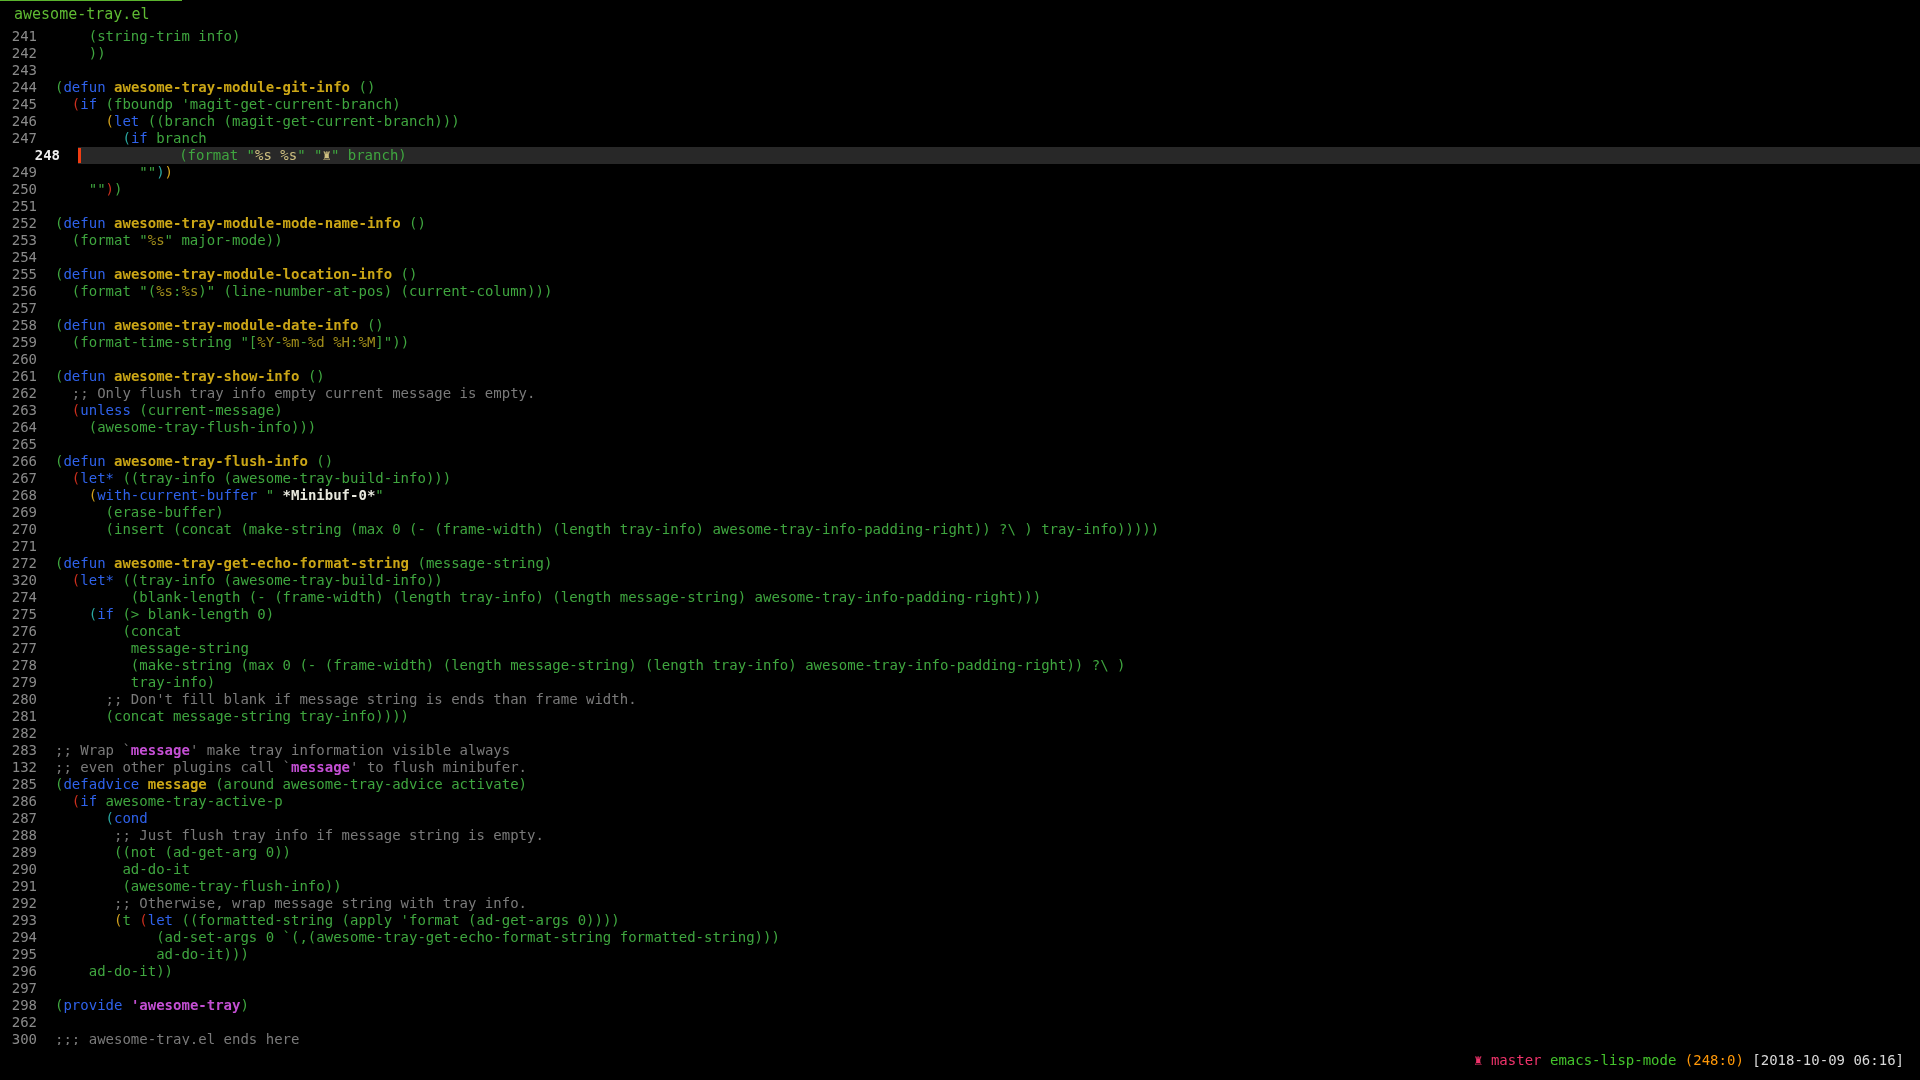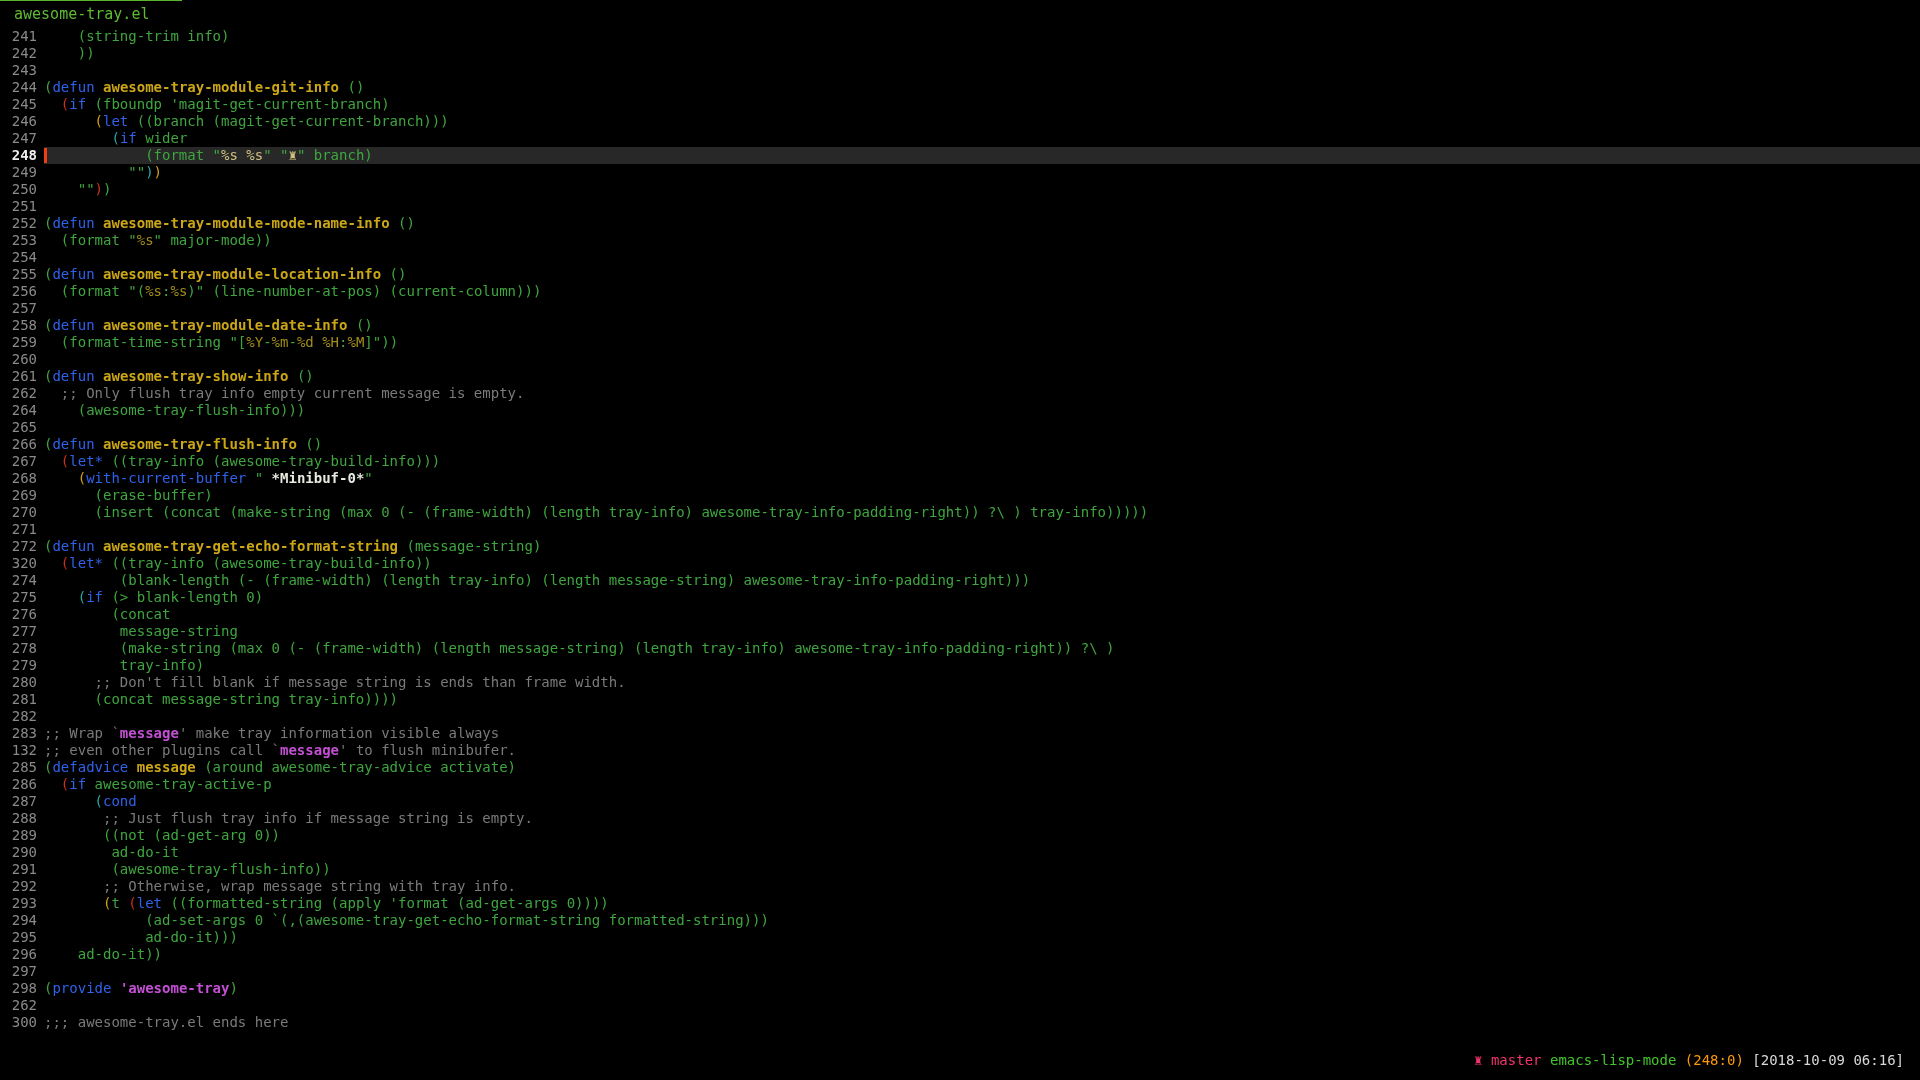--- a/index.html
+++ b/index.html
@@ -8,23 +8,23 @@
   .frame{position:absolute;inset:0;background:#5eead4;}
   
   .tabbar{height:28px;background:#000;}
   .tab{display:inline-block;border-top:1px solid #5bb32e;color:#5fbb33;
        padding:4px 33px 0 14px;height:23px;box-sizing:border-box;
        font-size:15px;white-space:pre;}
   
   .editor{position:absolute;top:28px;left:0;right:0;height:1020px;background:#000;}
   .line{display:flex;height:17px;line-height:17px;white-space:pre;}
   .ln{flex:0 0 37px;width:37px;text-align:right;color:#8a8a8a;}
-  .code{flex:1;margin-left:7px;position:relative;color:#3fa63f;}
+  .code{flex:1;margin-left:18px;position:relative;color:#3fa63f;}
   .line.hl .code{background:#282828;}
-  .line.hl .ln{color:#efefef;font-weight:bold;}
+  .line.hl .ln{color:#efefef;font-weight:bold;padding-left:23px;}
   .cursor{position:absolute;left:0;top:1px;height:15px;width:3px;background:#f03d12;}
   
   .tk-g{color:#3fa63f;}
   .tk-k{color:#2f62eb;}
   .tk-f{color:#cba616;font-weight:bold;}
   .tk-c{color:#7a7a7a;}
   .tk-m{color:#c44fd4;font-weight:bold;}
   .tk-r{color:#cc2f1e;}
   .tk-y{color:#d0a01c;}
   .tk-cy{color:#2aa7a0;}
@@ -46,36 +46,37 @@
     <span class="tab"><span>awesome-tray.el</span></span>
   </div>
 
   <div class="editor">
       <div class="line"><span class="ln">241</span><span class="code"><span class="tk-g">    (string-trim info)</span></span></div>
       <div class="line"><span class="ln">242</span><span class="code"><span class="tk-g">    ))</span></span></div>
       <div class="line"><span class="ln">243</span><span class="code"></span></div>
       <div class="line"><span class="ln">244</span><span class="code"><span class="tk-g">(</span><span class="tk-k">defun</span><span class="tk-g"> </span><span class="tk-f">awesome-tray-module-git-info</span><span class="tk-g"> ()</span></span></div>
       <div class="line"><span class="ln">245</span><span class="code"><span class="tk-g">  </span><span class="tk-r">(</span><span class="tk-k">if</span><span class="tk-g"> (fboundp 'magit-get-current-branch)</span></span></div>
       <div class="line"><span class="ln">246</span><span class="code"><span class="tk-g">      </span><span class="tk-y">(</span><span class="tk-k">let</span><span class="tk-g"> ((branch (magit-get-current-branch)))</span></span></div>
-      <div class="line"><span class="ln">247</span><span class="code"><span class="tk-g">        </span><span class="tk-cy">(</span><span class="tk-k">if</span><span class="tk-g"> wider</span></span></div>
+      <div class="line"><span class="ln">247</span><span class="code"><span class="tk-g">        </span><span class="tk-cy">(</span><span class="tk-k">if</span><span class="tk-g"> branch</span></span></div>
       <div class="line hl"><span class="ln">248</span><span class="code"><span class="cursor"></span><span class="tk-g">            (format "</span><span class="tk-kh">%s</span><span class="tk-g"> </span><span class="tk-kh">%s</span><span class="tk-g">" "</span><span class="tk-kh">♜</span><span class="tk-g">" branch)</span></span></div>
       <div class="line"><span class="ln">249</span><span class="code"><span class="tk-g">          ""</span><span class="tk-cy">)</span><span class="tk-y">)</span></span></div>
       <div class="line"><span class="ln">250</span><span class="code"><span class="tk-g">    ""</span><span class="tk-r">)</span><span class="tk-g">)</span></span></div>
       <div class="line"><span class="ln">251</span><span class="code"></span></div>
       <div class="line"><span class="ln">252</span><span class="code"><span class="tk-g">(</span><span class="tk-k">defun</span><span class="tk-g"> </span><span class="tk-f">awesome-tray-module-mode-name-info</span><span class="tk-g"> ()</span></span></div>
       <div class="line"><span class="ln">253</span><span class="code"><span class="tk-g">  (format "</span><span class="tk-o">%s</span><span class="tk-g">" major-mode))</span></span></div>
       <div class="line"><span class="ln">254</span><span class="code"></span></div>
       <div class="line"><span class="ln">255</span><span class="code"><span class="tk-g">(</span><span class="tk-k">defun</span><span class="tk-g"> </span><span class="tk-f">awesome-tray-module-location-info</span><span class="tk-g"> ()</span></span></div>
       <div class="line"><span class="ln">256</span><span class="code"><span class="tk-g">  (format "(</span><span class="tk-o">%s</span><span class="tk-g">:</span><span class="tk-o">%s</span><span class="tk-g">)" (line-number-at-pos) (current-column)))</span></span></div>
       <div class="line"><span class="ln">257</span><span class="code"></span></div>
       <div class="line"><span class="ln">258</span><span class="code"><span class="tk-g">(</span><span class="tk-k">defun</span><span class="tk-g"> </span><span class="tk-f">awesome-tray-module-date-info</span><span class="tk-g"> ()</span></span></div>
       <div class="line"><span class="ln">259</span><span class="code"><span class="tk-g">  (format-time-string "[</span><span class="tk-o">%Y</span><span class="tk-g">-</span><span class="tk-o">%m</span><span class="tk-g">-</span><span class="tk-o">%d</span><span class="tk-g"> </span><span class="tk-o">%H</span><span class="tk-g">:</span><span class="tk-o">%M</span><span class="tk-g">]"))</span></span></div>
       <div class="line"><span class="ln">260</span><span class="code"></span></div>
       <div class="line"><span class="ln">261</span><span class="code"><span class="tk-g">(</span><span class="tk-k">defun</span><span class="tk-g"> </span><span class="tk-f">awesome-tray-show-info</span><span class="tk-g"> ()</span></span></div>
       <div class="line"><span class="ln">262</span><span class="code"><span class="tk-c">  ;; Only flush tray info empty current message is empty.</span></span></div>
+      <div class="line"><span class="ln">263</span><span class="code"><span class="tk-g">  </span><span class="tk-r">(</span><span class="tk-k">unless</span><span class="tk-g"> (current-message)</span></span></div>
       <div class="line"><span class="ln">264</span><span class="code"><span class="tk-g">    (awesome-tray-flush-info)))</span></span></div>
       <div class="line"><span class="ln">265</span><span class="code"></span></div>
       <div class="line"><span class="ln">266</span><span class="code"><span class="tk-g">(</span><span class="tk-k">defun</span><span class="tk-g"> </span><span class="tk-f">awesome-tray-flush-info</span><span class="tk-g"> ()</span></span></div>
       <div class="line"><span class="ln">267</span><span class="code"><span class="tk-g">  </span><span class="tk-r">(</span><span class="tk-k">let*</span><span class="tk-g"> ((tray-info (awesome-tray-build-info)))</span></span></div>
       <div class="line"><span class="ln">268</span><span class="code"><span class="tk-g">    </span><span class="tk-y">(</span><span class="tk-k">with-current-buffer</span><span class="tk-g"> "</span><span class="tk-w"> *Minibuf-0*</span><span class="tk-g">"</span></span></div>
       <div class="line"><span class="ln">269</span><span class="code"><span class="tk-g">      (erase-buffer)</span></span></div>
       <div class="line"><span class="ln">270</span><span class="code"><span class="tk-g">      (insert (concat (make-string (max 0 (- (frame-width) (length tray-info) awesome-tray-info-padding-right)) ?\ ) tray-info)))))</span></span></div>
       <div class="line"><span class="ln">271</span><span class="code"></span></div>
       <div class="line"><span class="ln">272</span><span class="code"><span class="tk-g">(</span><span class="tk-k">defun</span><span class="tk-g"> </span><span class="tk-f">awesome-tray-get-echo-format-string</span><span class="tk-g"> (message-string)</span></span></div>
       <div class="line"><span class="ln">320</span><span class="code"><span class="tk-g">  </span><span class="tk-r">(</span><span class="tk-k">let*</span><span class="tk-g"> ((tray-info (awesome-tray-build-info))</span></span></div>

